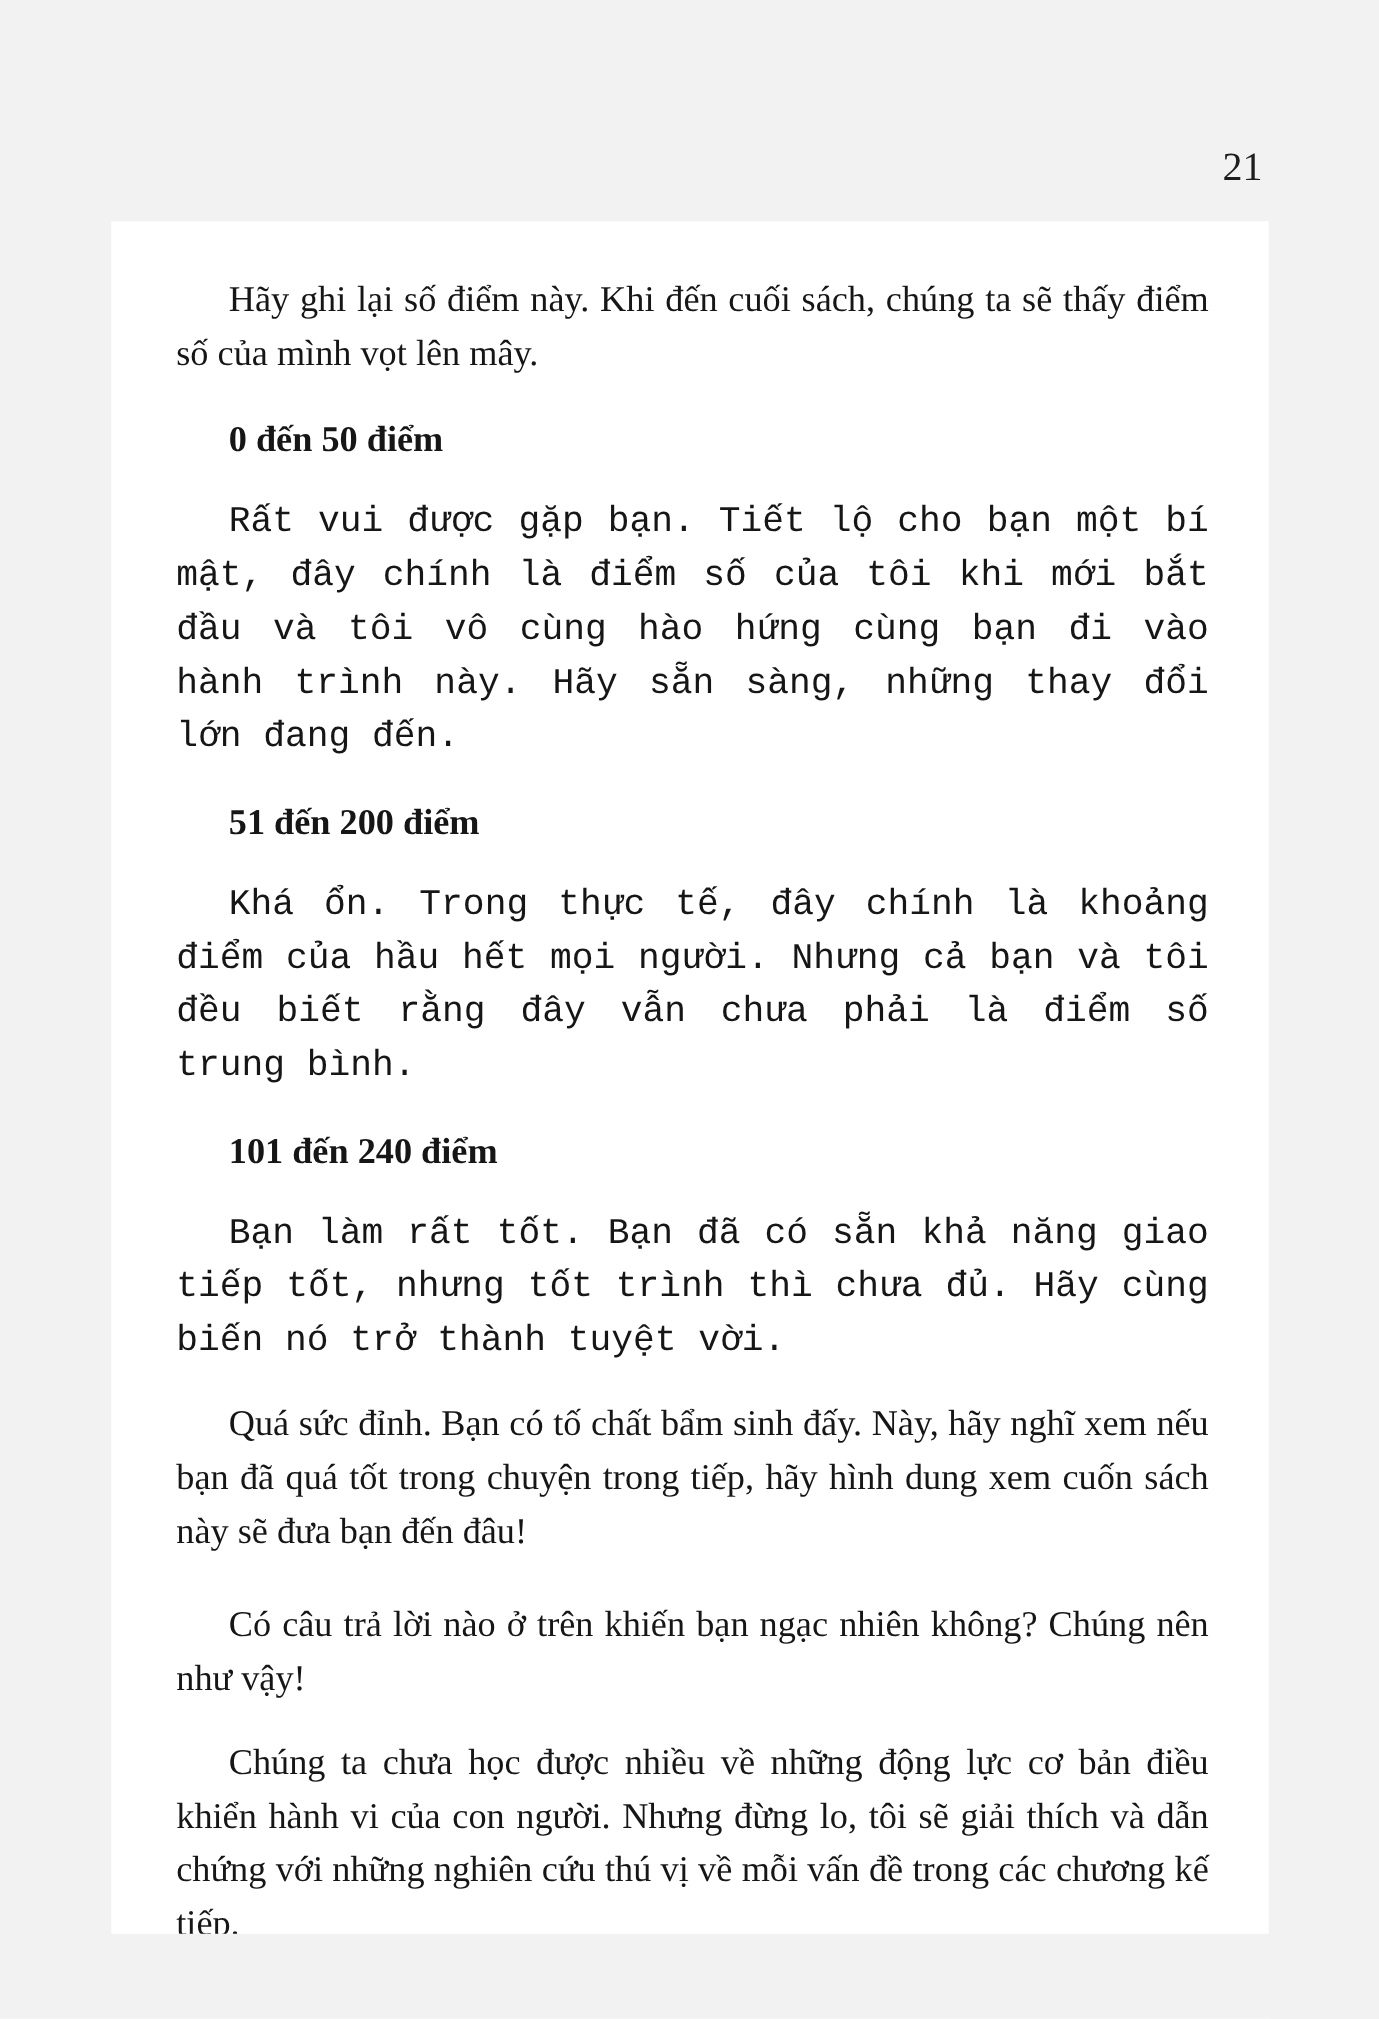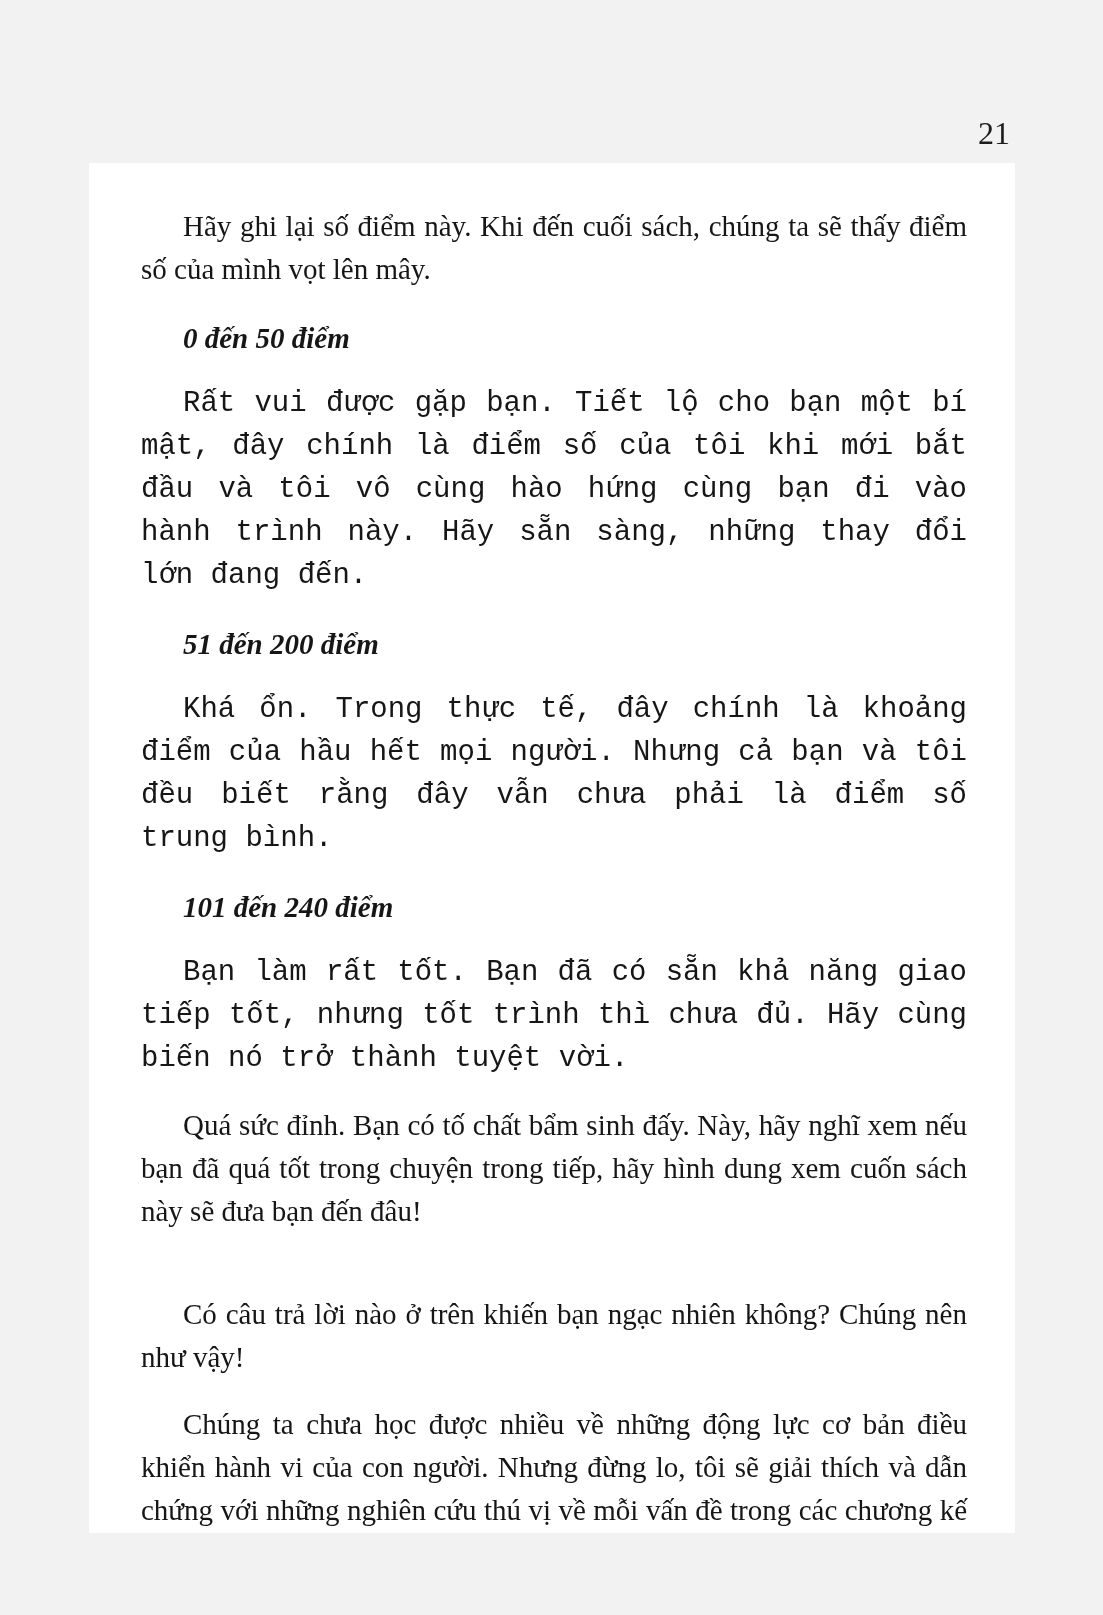--- a/index.html
+++ b/index.html
@@ -27,45 +27,45 @@
     top: 96px;
     right: 93px;
     font-size: 32px;
     line-height: 34px;
     color: #1d1d1d;
     margin-top: 20px;
   }
   .sheet {
     position: absolute;
     left: 89px;
-    top: 163px;
+    top: 177px;
     width: 926px;
     height: 1370px;
     background: var(--paper);
     padding: 42px 48px 0 52px;
     overflow: hidden;
   }
   .para, .heading {
     font-size: 29px;
     line-height: 43px;
     margin: 0;
     text-indent: 42px;
     color: var(--text);
   }
   .para {
     text-align: justify;
   }
   .heading {
     font-weight: 700;
     text-align: left;
   }
-  .para + .heading { margin-top: 26px; font-style: italic; }
+  .para + .heading { margin-top: 26px; }
   .heading + .para { margin-top: 22px; font-family: Liberation Mono, monospace; }
   .para + .para { margin-top: 24px; }
-  .para.gap { margin-top: 60px; }
+  .para.gap { margin-top: 32px; }
 </style>
 </head>
 <body>
 
 <div class="page-number">21</div>
 
 <div class="sheet">
   <p class="para">Hãy ghi lại số điểm này. Khi đến cuối sách, chúng ta sẽ thấy điểm số của mình vọt lên mây.</p>
 
   <h3 class="heading">0 đến 50 điểm</h3>

